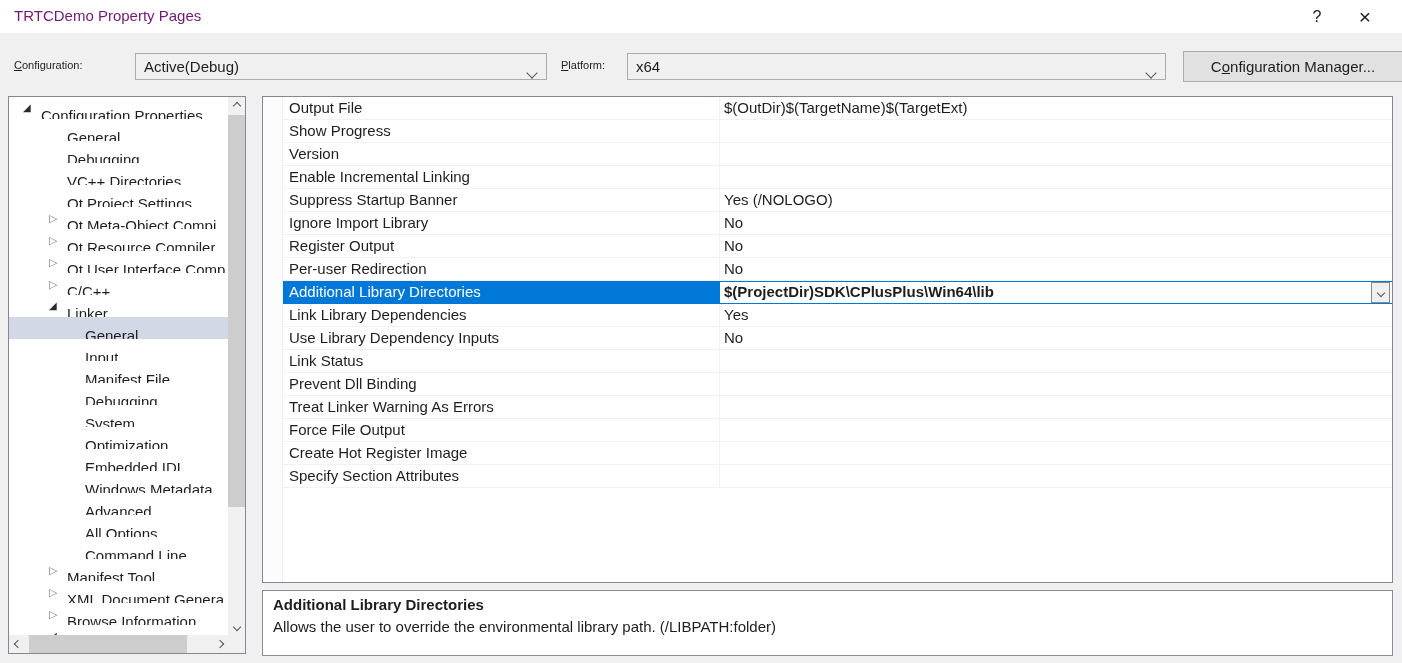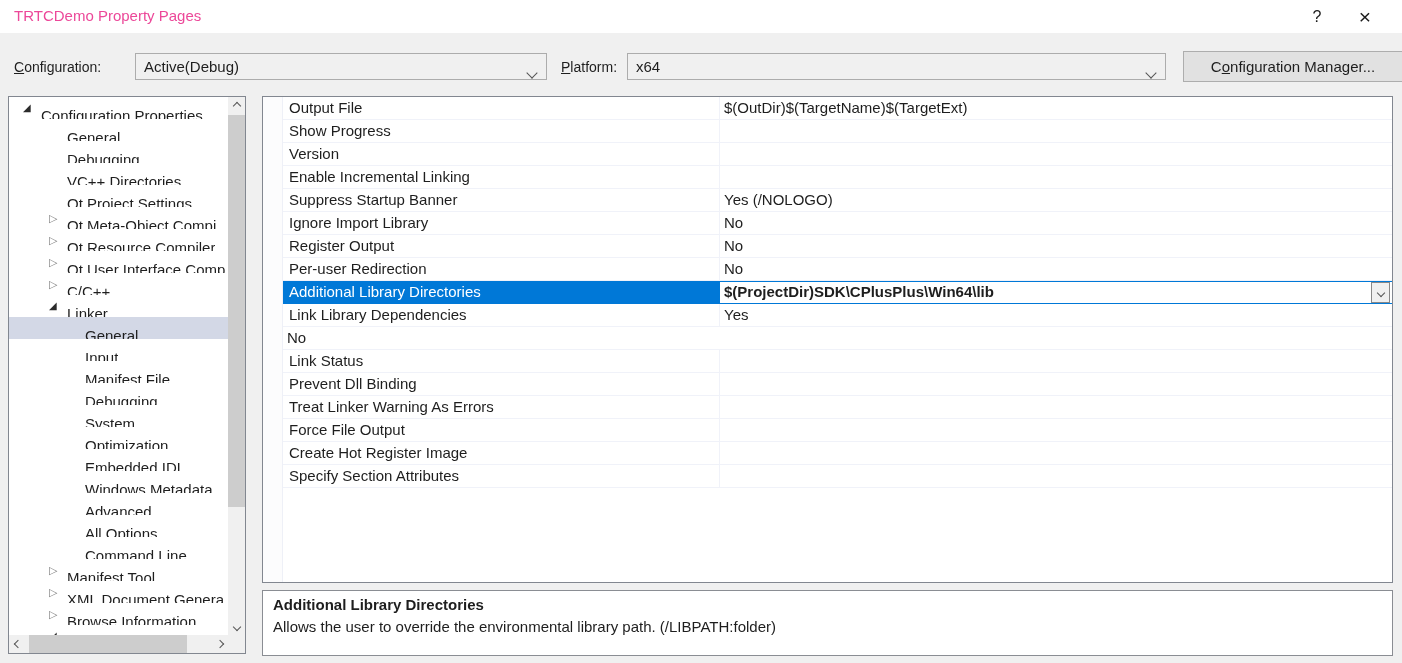--- a/index.html
+++ b/index.html
@@ -8,26 +8,26 @@
     --panel-border:#828790;
     --sep:#f0f2f9;
   }
   html,body{margin:0;padding:0;background:#e8e8e8;}
   .window{
     position:relative;width:1402px;height:663px;background:#f0f0f0;
     font-family:"Liberation Sans",sans-serif;color:#1e1e1e;overflow:hidden;
   }
   
   .titlebar{position:absolute;left:0;top:0;width:100%;height:33px;background:#ffffff;}
-  .title-text{position:absolute;left:14px;top:7px;font-size:15px;color:#ec4899;white-space:nowrap;}
+  .title-text{position:absolute;left:14px;top:7px;font-size:15px;color:#701a75;white-space:nowrap;}
   .cap-btn{position:absolute;top:0;height:33px;width:34px;display:flex;align-items:center;justify-content:center;color:#1a1a1a;cursor:default;}
   .help-btn{left:1300px;font-size:16px;}
   .close-btn{left:1348px;font-size:21px;font-weight:400;}
   
-  .tb-label{position:absolute;font-size:14px;white-space:nowrap;}
+  .tb-label{position:absolute;font-size:11px;white-space:nowrap;}
   .ak{text-decoration:underline;}
   .combo{
     position:absolute;height:27px;background:#f0f0f0;border:1px solid #acacac;
     box-sizing:border-box;font-size:15px;display:flex;align-items:center;
     padding-left:8px;white-space:nowrap;
   }
   .combo .chev-wrap{position:absolute;right:10px;top:9px;}
   .push-btn{
     position:absolute;height:31px;background:#e1e1e1;border:1px solid #adadad;
     box-sizing:border-box;font-size:15px;display:flex;align-items:center;justify-content:center;
@@ -271,20 +271,21 @@
             <div class="g-value bold">$(ProjectDir)SDK\CPlusPlus\Win64\lib</div>
             <div class="g-drop">
               <span class="chev down sm"></span>
             </div>
           </div>
           <div class="g-row">
             <div class="g-label">Link Library Dependencies</div>
             <div class="g-value">Yes</div>
           </div>
           <div class="g-row">
+            <div class="g-label">Use Library Dependency Inputs</div>
             <div class="g-value">No</div>
           </div>
           <div class="g-row">
             <div class="g-label">Link Status</div>
             <div class="g-value"></div>
           </div>
           <div class="g-row">
             <div class="g-label">Prevent Dll Binding</div>
             <div class="g-value"></div>
           </div>

